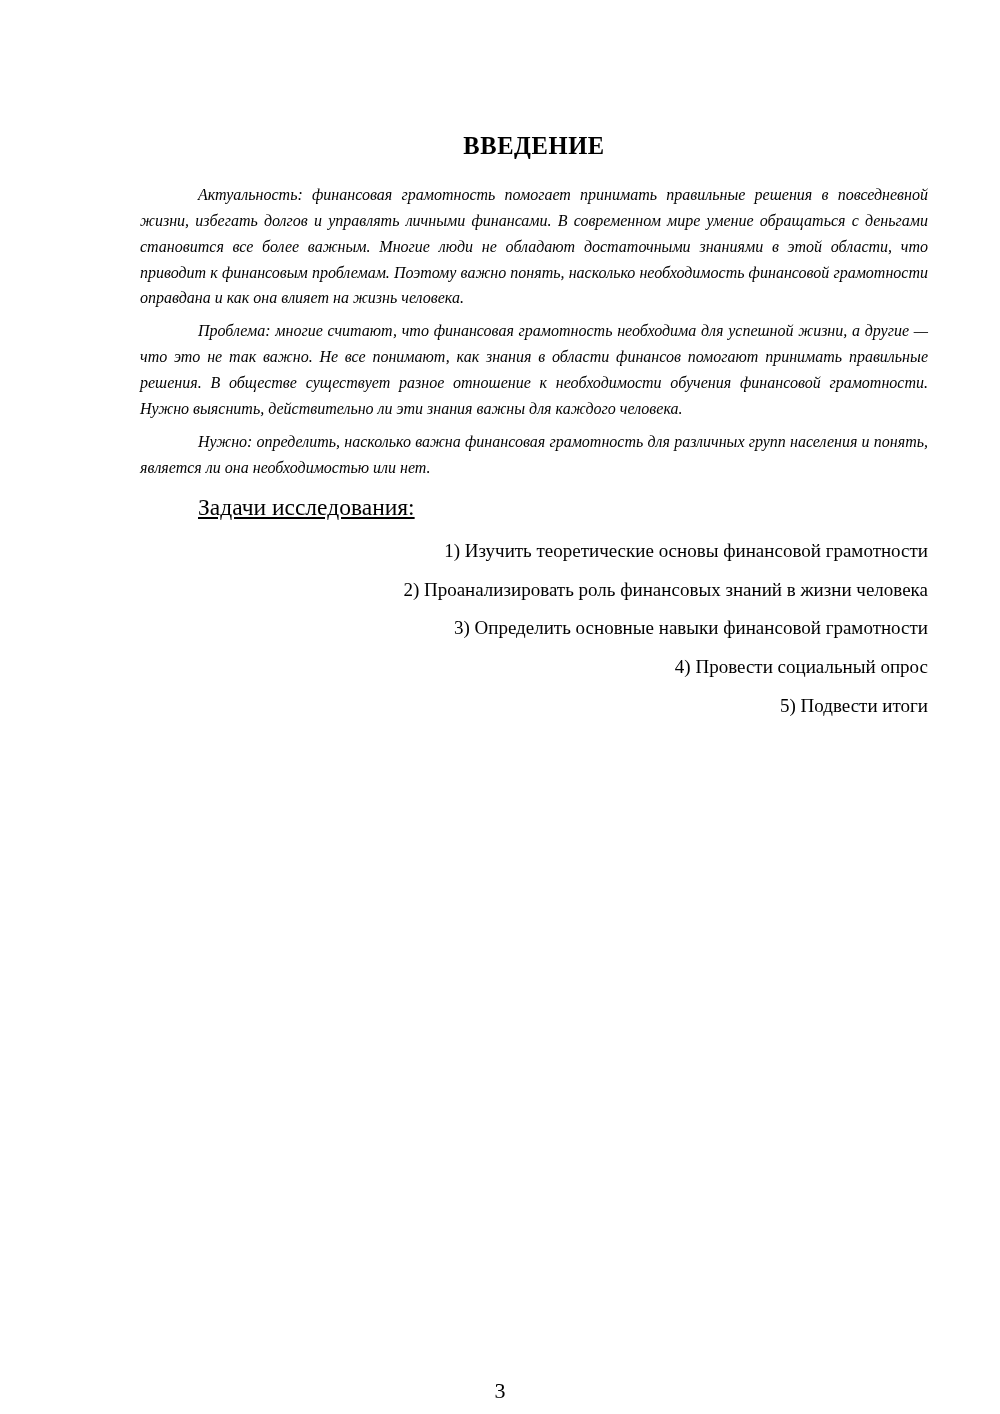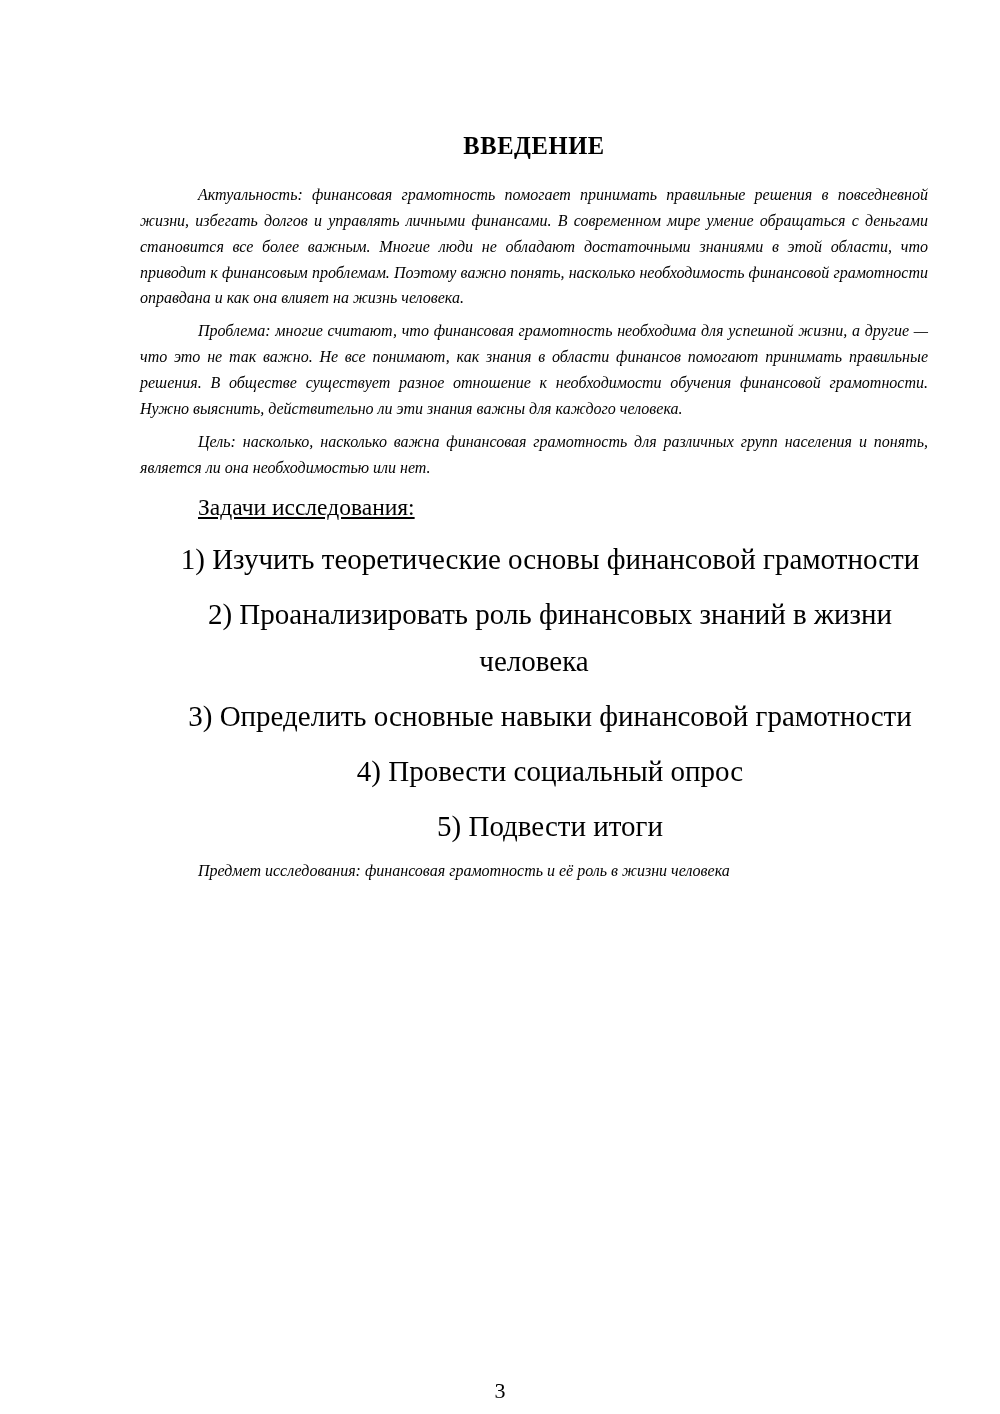--- a/index.html
+++ b/index.html
@@ -35,23 +35,23 @@
     font-size: 16px;
     line-height: 1.62;
     text-align: justify;
     text-justify: inter-word;
     margin: 0 0 7px 0;
     text-indent: 58px;
     hyphens: none;
     font-style: italic;
   }
   .list-item {
-    font-size: 29px;
+    font-size: 19px;
     line-height: 1.62;
-    text-align: center;
+    text-align: right;
     margin: 0 0 8px 0;
     text-indent: 32px;
   }
   .tasks-head {
     font-size: 23.5px;
     line-height: 1.62;
     text-align: left;
     margin: 0 0 10px 0;
     text-indent: 58px;
     text-decoration: underline;
@@ -68,26 +68,25 @@
 </style>
 </head>
 <body>
 
 <div class="page">
 
   <h1 class="doc-title">ВВЕДЕНИЕ</h1>
 
   <p class="para">Актуальность: финансовая грамотность помогает принимать правильные решения в повседневной жизни, избегать долгов и управлять личными финансами. В современном мире умение обращаться с деньгами становится все более важным. Многие люди не обладают достаточными знаниями в этой области, что приводит к финансовым проблемам. Поэтому важно понять, насколько необходимость финансовой грамотности оправдана и как она влияет на жизнь человека.</p>
   <p class="para">Проблема: многие считают, что финансовая грамотность необходима для успешной жизни, а другие — что это не так важно. Не все понимают, как знания в области финансов помогают принимать правильные решения. В обществе существует разное отношение к необходимости обучения финансовой грамотности. Нужно выяснить, действительно ли эти знания важны для каждого человека.</p>
-  <p class="para">Цель: насколько, насколько важна финансовая грамотность для различных групп населения и понять, является ли она необходимостью или нет.</p>
+  <p class="para">Нужно: определить, насколько важна финансовая грамотность для различных групп населения и понять, является ли она необходимостью или нет.</p>
 
   <p class="tasks-head">Задачи исследования:</p>
 
   <p class="list-item">1) Изучить теоретические основы финансовой грамотности</p>
   <p class="list-item">2) Проанализировать роль финансовых знаний в жизни человека</p>
   <p class="list-item">3) Определить основные навыки финансовой грамотности</p>
   <p class="list-item">4) Провести социальный опрос</p>
   <p class="list-item">5) Подвести итоги</p>
 
-  <p class="para">Предмет исследования: финансовая грамотность и её роль в жизни человека</p>
 
   <div class="page-number">3</div>
 </div>
 
 </body></html>

